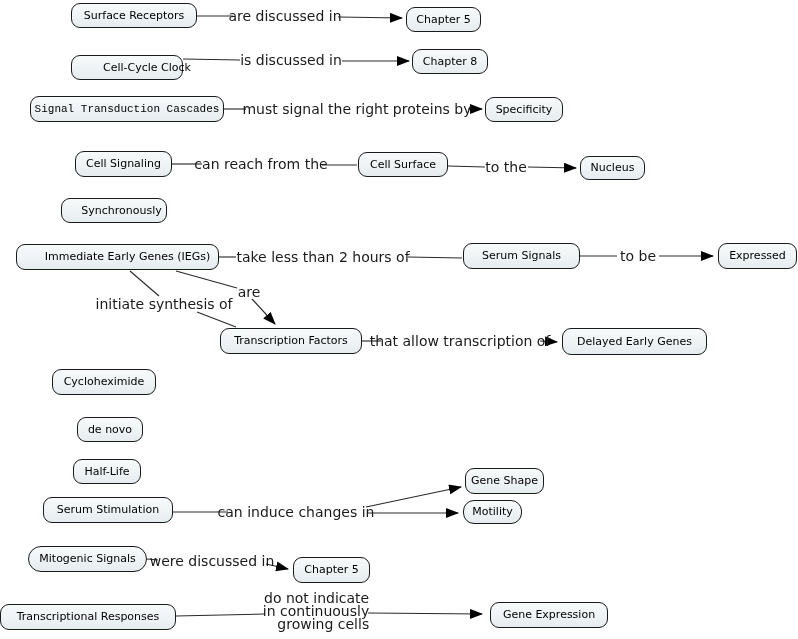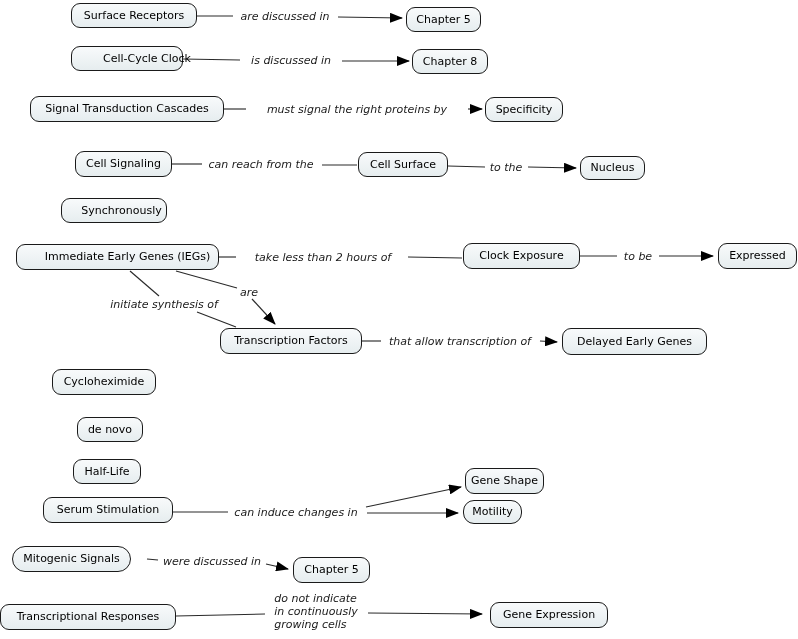--- a/index.html
+++ b/index.html
@@ -32,27 +32,26 @@
     justify-content: center;
     font-size: 11px;
     line-height: 12px;
     white-space: nowrap;
     color: var(--node-text, #000000);
     cursor: default;
   }
   .link-label {
     position: absolute;
     transform: translate(-50%, -50%);
-    font-size: 11px;
+    font-size: 14px;
     line-height: 13px;
     color: var(--label-text, #1a1a1a);
-    text-align: left;
+    text-align: right;
     white-space: nowrap;
     cursor: default;
-    font-style: italic;
   }
 </style>
 </head>
 <body>
 
 <div id="canvas">
   <svg id="edges" width="798" height="639" viewBox="0 0 798 639">
     <defs>
       <marker id="arrowhead" markerWidth="13" markerHeight="10" refX="12" refY="5" orient="auto" markerUnits="userSpaceOnUse">
         <path d="M0,0 L13,5 L0,10 Z" fill="#000000"></path>
@@ -84,40 +83,40 @@
         <line x1="367" y1="513" x2="458" y2="513" stroke="#2a2a2a" stroke-width="1.15" marker-end="url(#arrowhead)"></line>
         <line x1="147" y1="559" x2="158" y2="560" stroke="#2a2a2a" stroke-width="1.15"></line>
         <line x1="266" y1="564" x2="288" y2="569" stroke="#2a2a2a" stroke-width="1.15" marker-end="url(#arrowhead)"></line>
         <line x1="176" y1="616" x2="265" y2="614" stroke="#2a2a2a" stroke-width="1.15"></line>
         <line x1="368" y1="613" x2="482" y2="614" stroke="#2a2a2a" stroke-width="1.15" marker-end="url(#arrowhead)"></line>
       </g>
   </svg>
   <div id="nodes-layer">
       <div class="node" style="left: 71px; top: 3px; width: 126px; height: 25px;">Surface Receptors</div>
       <div class="node" style="left: 406px; top: 7px; width: 75px; height: 25px;">Chapter 5</div>
-      <div class="node" style="left: 71px; top: 46px; width: 112px; height: 25px; padding-left: 40px;">Cell-Cycle Clock</div>
+      <div class="node" style="left: 71px; top: 55px; width: 112px; height: 25px; padding-left: 40px;">Cell-Cycle Clock</div>
       <div class="node" style="left: 412px; top: 49px; width: 76px; height: 25px;">Chapter 8</div>
-      <div class="node" style="left: 30px; top: 96px; width: 194px; height: 26px;">Signal Transduction Cascades</div>
+      <div class="node" style="left: 30px; top: 96px; width: 194px; height: 26px; font-family: Liberation Mono, monospace;">Signal Transduction Cascades</div>
       <div class="node" style="left: 485px; top: 97px; width: 78px; height: 25px;">Specificity</div>
       <div class="node" style="left: 75px; top: 151px; width: 97px; height: 26px;">Cell Signaling</div>
       <div class="node" style="left: 358px; top: 152px; width: 90px; height: 25px; text-align: right;">Cell Surface</div>
       <div class="node" style="left: 580px; top: 156px; width: 65px; height: 24px;">Nucleus</div>
       <div class="node" style="left: 61px; top: 198px; width: 106px; height: 25px; padding-left: 15px;">Synchronously</div>
       <div class="node" style="left: 16px; top: 244px; width: 203px; height: 26px; padding-left: 20px;">Immediate Early Genes (IEGs)</div>
-      <div class="node" style="left: 463px; top: 243px; width: 117px; height: 26px;">Clock Exposure</div>
+      <div class="node" style="left: 463px; top: 243px; width: 117px; height: 26px;">Serum Signals</div>
       <div class="node" style="left: 718px; top: 243px; width: 79px; height: 26px;">Expressed</div>
       <div class="node" style="left: 220px; top: 328px; width: 142px; height: 26px;">Transcription Factors</div>
       <div class="node" style="left: 562px; top: 328px; width: 145px; height: 27px;">Delayed Early Genes</div>
       <div class="node" style="left: 52px; top: 369px; width: 104px; height: 26px;">Cycloheximide</div>
       <div class="node" style="left: 77px; top: 417px; width: 66px; height: 25px;">de novo</div>
       <div class="node" style="left: 73px; top: 459px; width: 68px; height: 25px;">Half-Life</div>
       <div class="node" style="left: 43px; top: 497px; width: 130px; height: 26px;">Serum Stimulation</div>
       <div class="node" style="left: 465px; top: 468px; width: 79px; height: 26px;">Gene Shape</div>
       <div class="node" style="left: 463px; top: 500px; width: 59px; height: 24px; border-radius: 11px;">Motility</div>
-      <div class="node" style="left: 12px; top: 546px; width: 119px; height: 26px; border-radius: 13px;">Mitogenic Signals</div>
+      <div class="node" style="left: 28px; top: 546px; width: 119px; height: 26px; border-radius: 13px;">Mitogenic Signals</div>
       <div class="node" style="left: 293px; top: 557px; width: 77px; height: 26px;">Chapter 5</div>
       <div class="node" style="left: 0px; top: 604px; width: 176px; height: 26px;">Transcriptional Responses</div>
       <div class="node" style="left: 490px; top: 602px; width: 118px; height: 26px;">Gene Expression</div>
     </div>
   <div id="labels-layer">
       <div class="link-label" style="left: 285px; top: 16px;">
         <div>are discussed in</div>
       </div>
       <div class="link-label" style="left: 291px; top: 60px;">
         <div>is discussed in</div>

